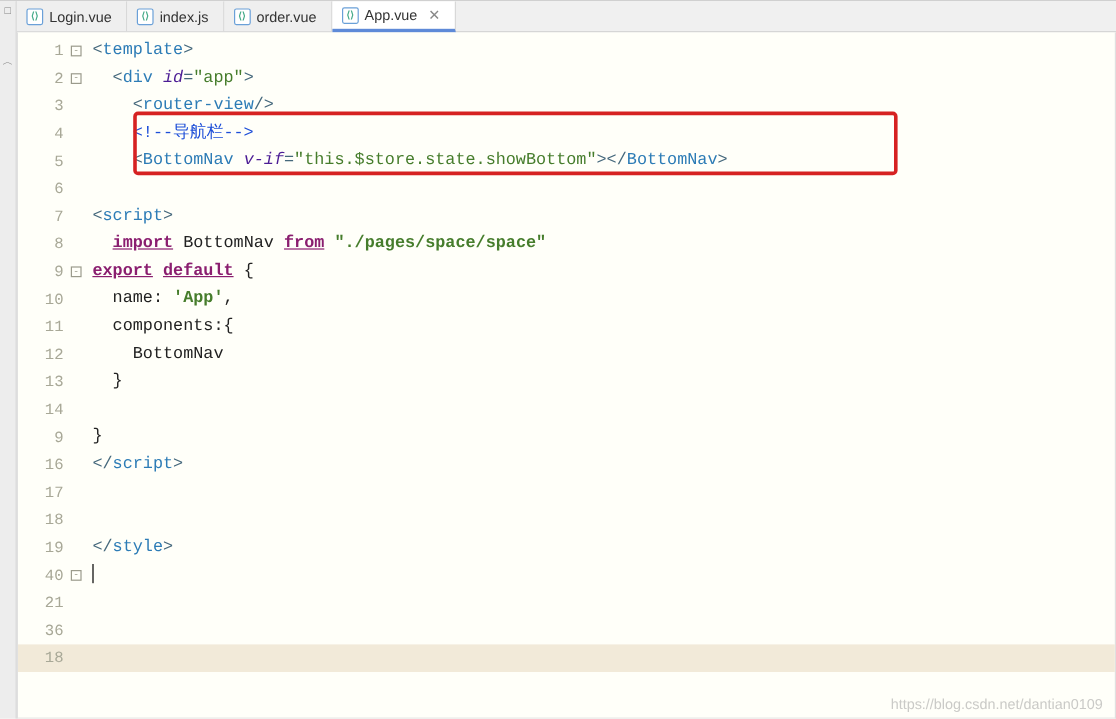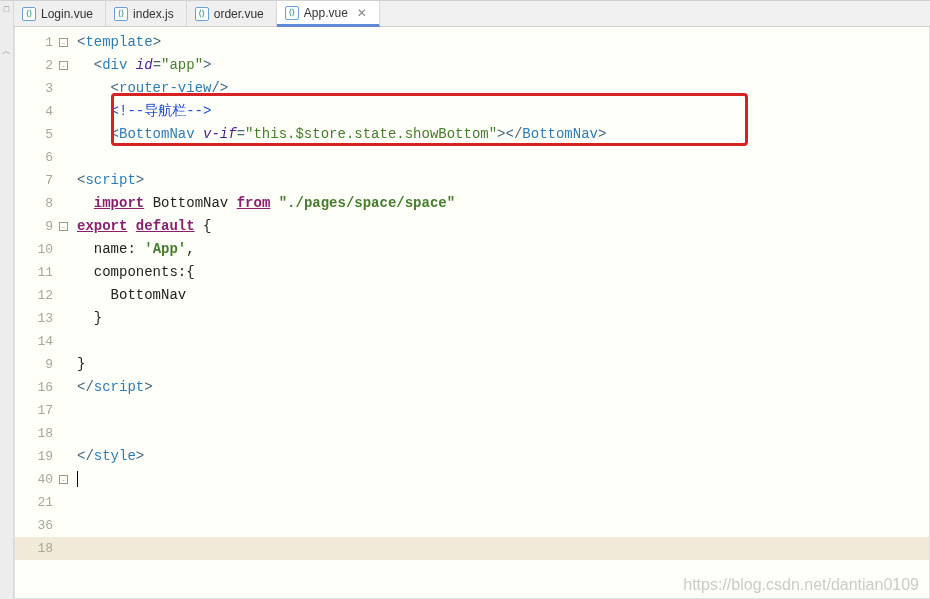--- a/index.html
+++ b/index.html
@@ -111,21 +111,21 @@
     width: 1px;
     height: 16px;
     background: #000;
     vertical-align: middle;
   }
   .watermark {
     position: absolute;
     right: 10px;
     bottom: 4px;
     font-family: Arial, sans-serif;
-    font-size: 16px;
+    font-size: 12px;
     color: rgba(150,150,150,0.5);
     z-index: 10;
   }
 </style>
 </head>
 <body>
 
 <div class="container">
   <div class="thin-strip">
     <span>□</span>

